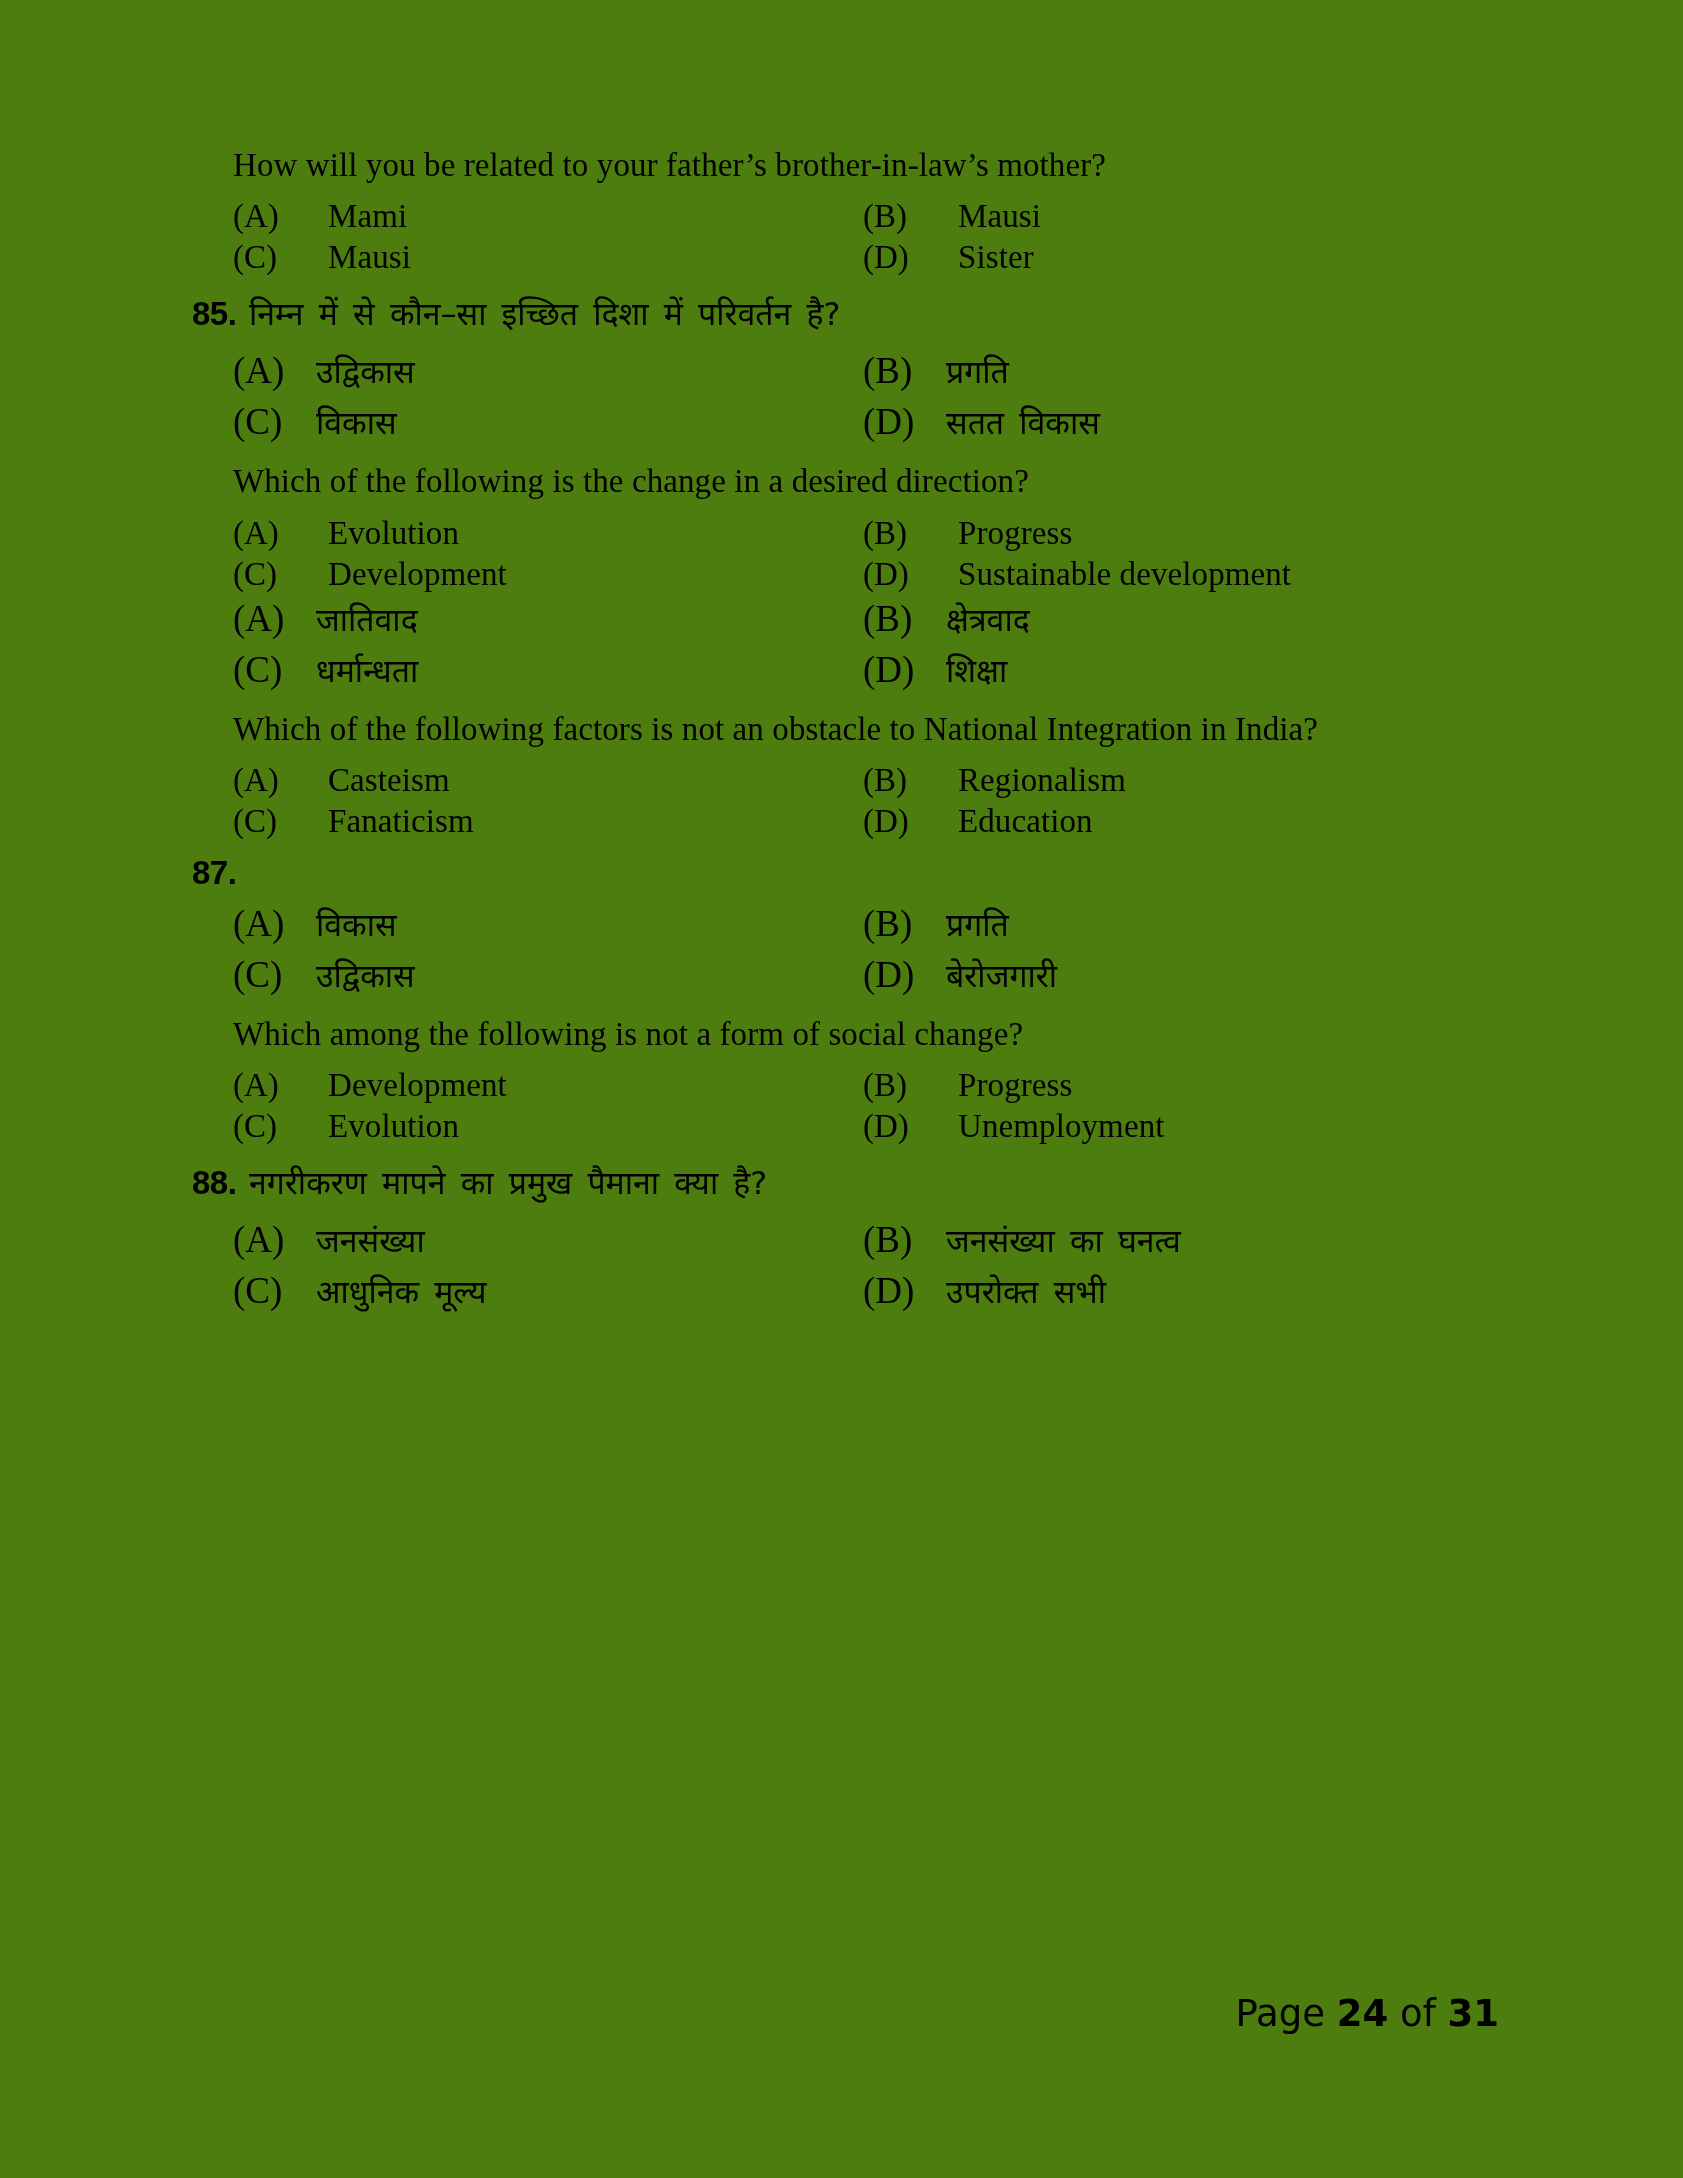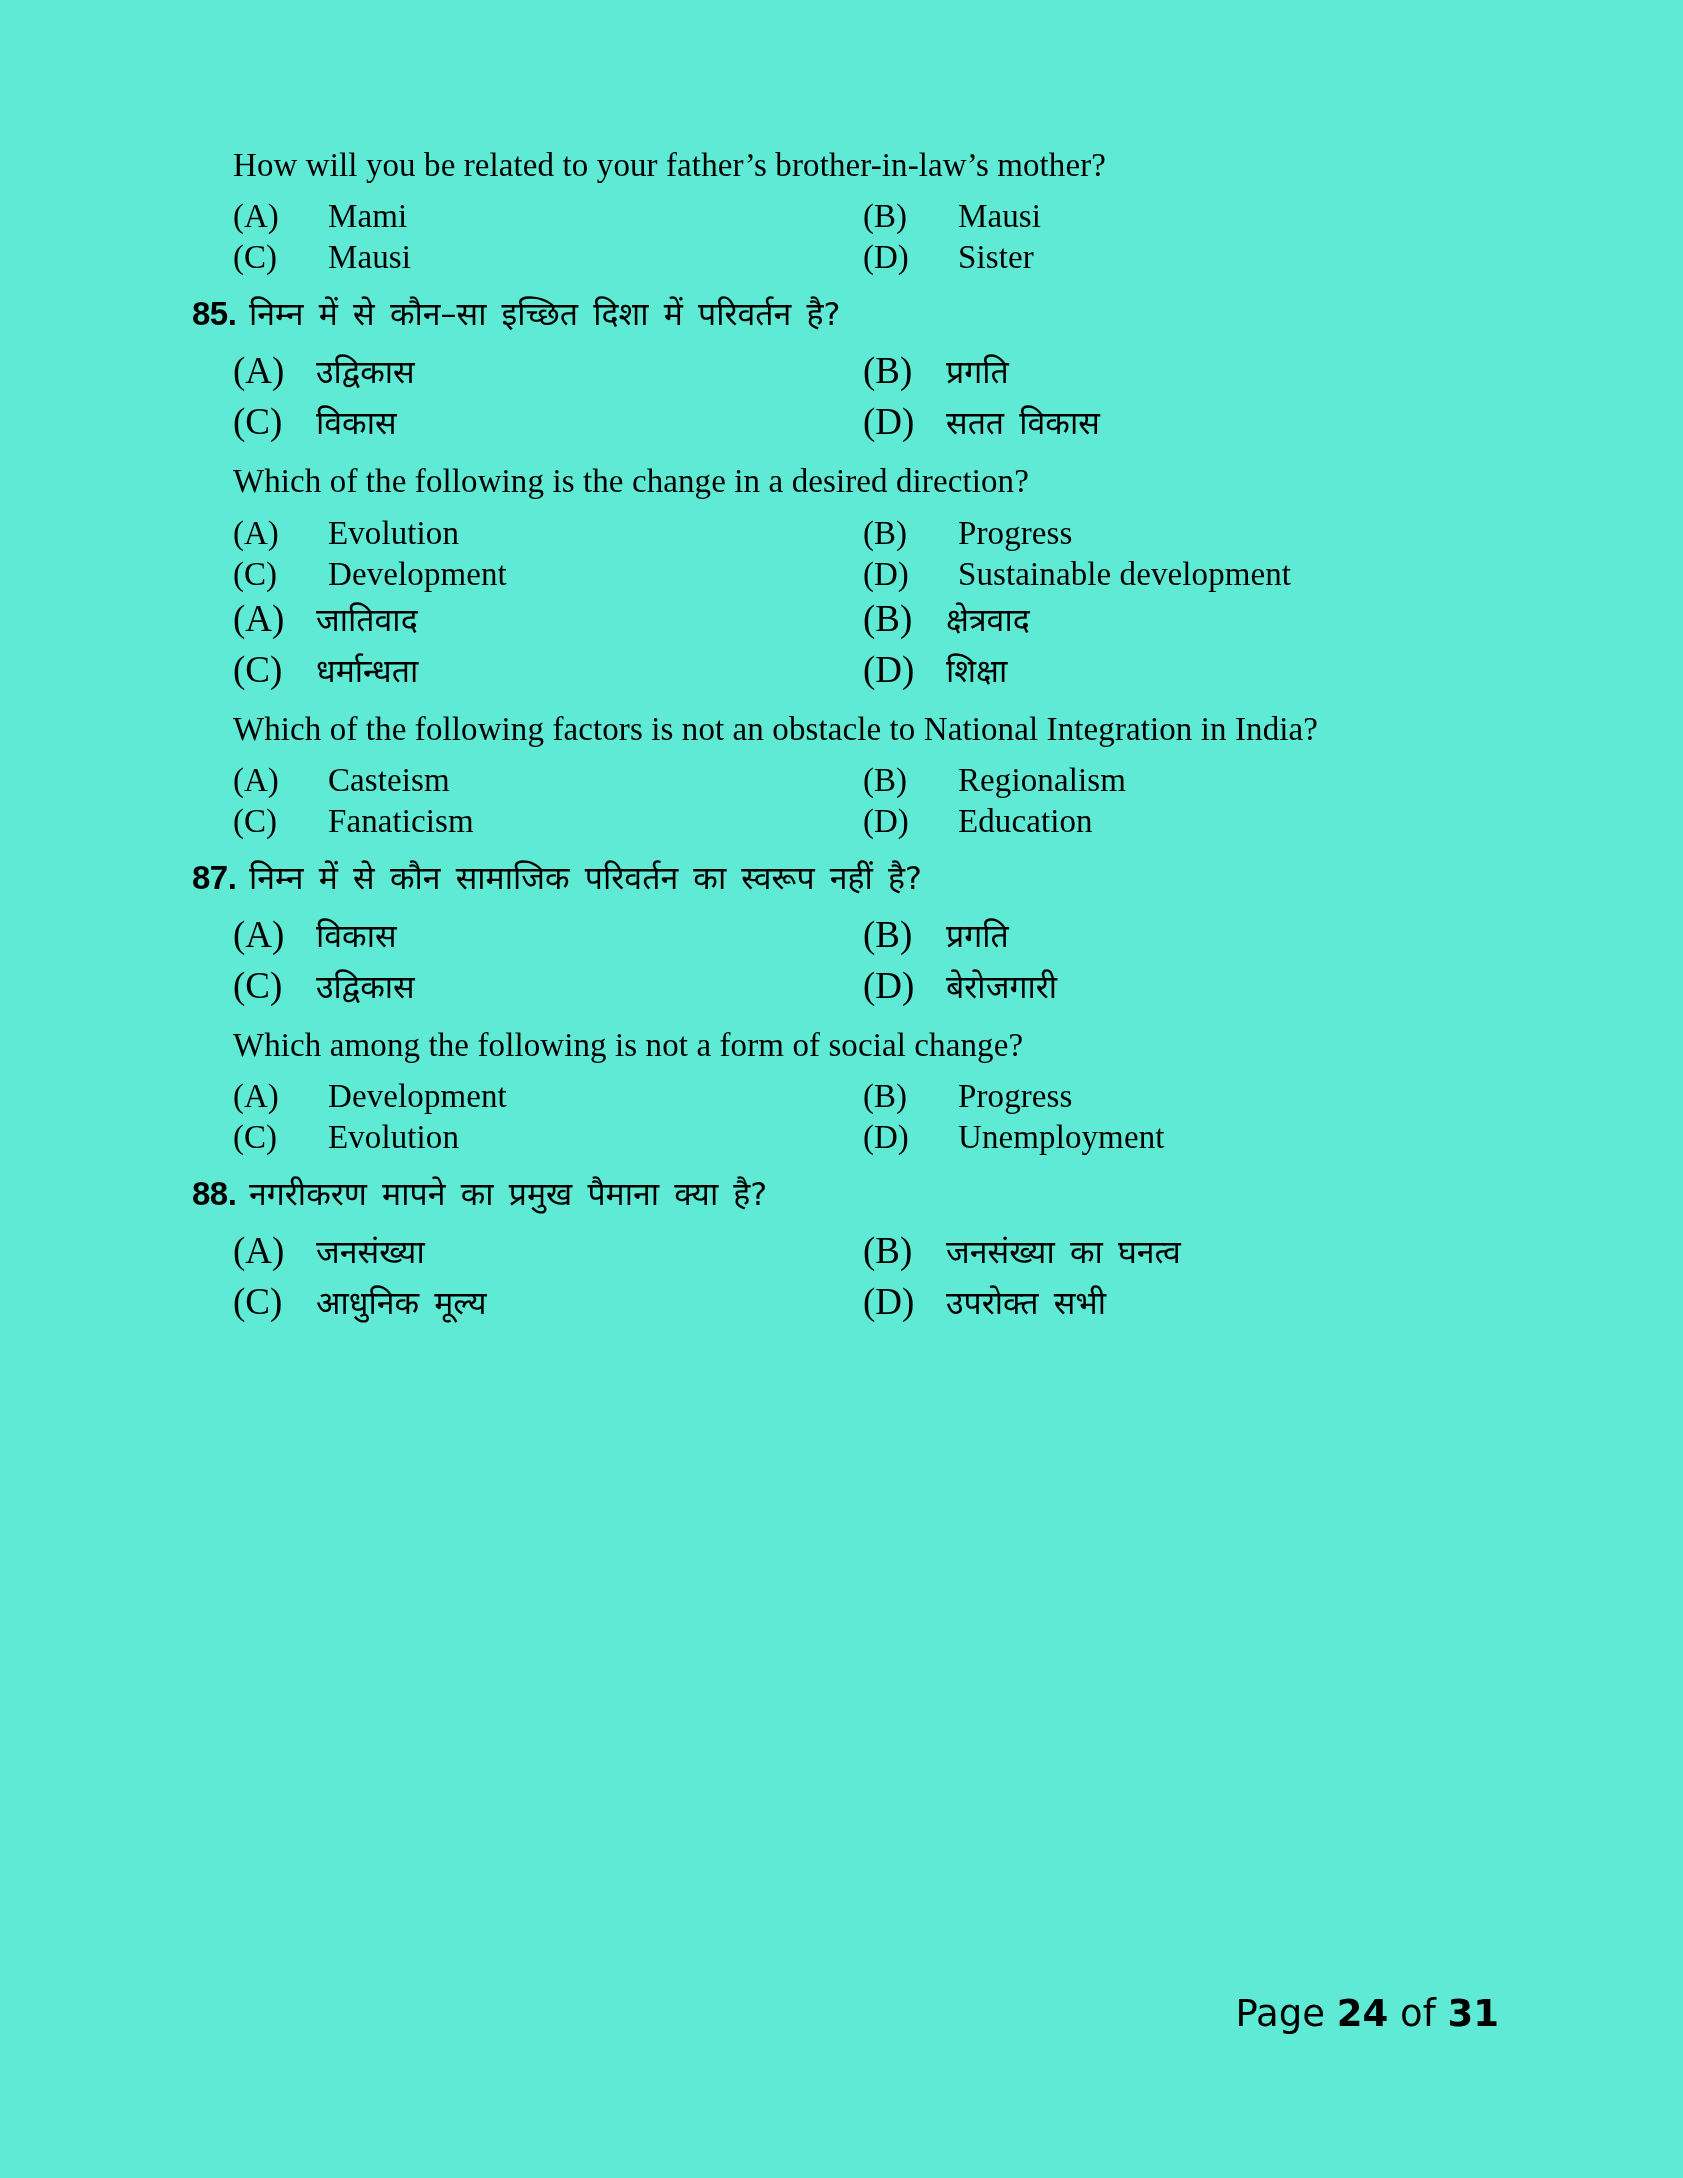--- a/index.html
+++ b/index.html
@@ -4,21 +4,21 @@
 <style>
   html, body {
     margin: 0;
     padding: 0;
     background: #ffffff;
   }
   .page {
     position: relative;
     width: 1683px;
     height: 2178px;
-    background: #5eead4;
+    background: #4d7c0f;
     margin: 0 auto;
     overflow: hidden;
     color: #000000;
     font-family: "Liberation Serif", "DejaVu Serif", serif;
   }
   .content {
     position: absolute;
     left: 176px;
     top: 127px;
     width: 1317px;
@@ -241,21 +241,20 @@
             <span class="opt-key">(D)</span>
             <span class="opt-val">Education</span>
           </div>
         </div>
       </div>
     </div>
 
     <div class="block">
       <div class="stem-hi">
         <span class="q-num">87.</span>
-        <span class="q-text-hi">निम्न में से कौन सामाजिक परिवर्तन का स्वरूप नहीं है?</span>
       </div>
       <div class="opts">
         <div class="opt-row row-hi">
           <div class="opt-cell hi">
             <span class="opt-key">(A)</span>
             <span class="opt-val">विकास</span>
           </div>
           <div class="opt-cell hi">
             <span class="opt-key">(B)</span>
             <span class="opt-val">प्रगति</span>

